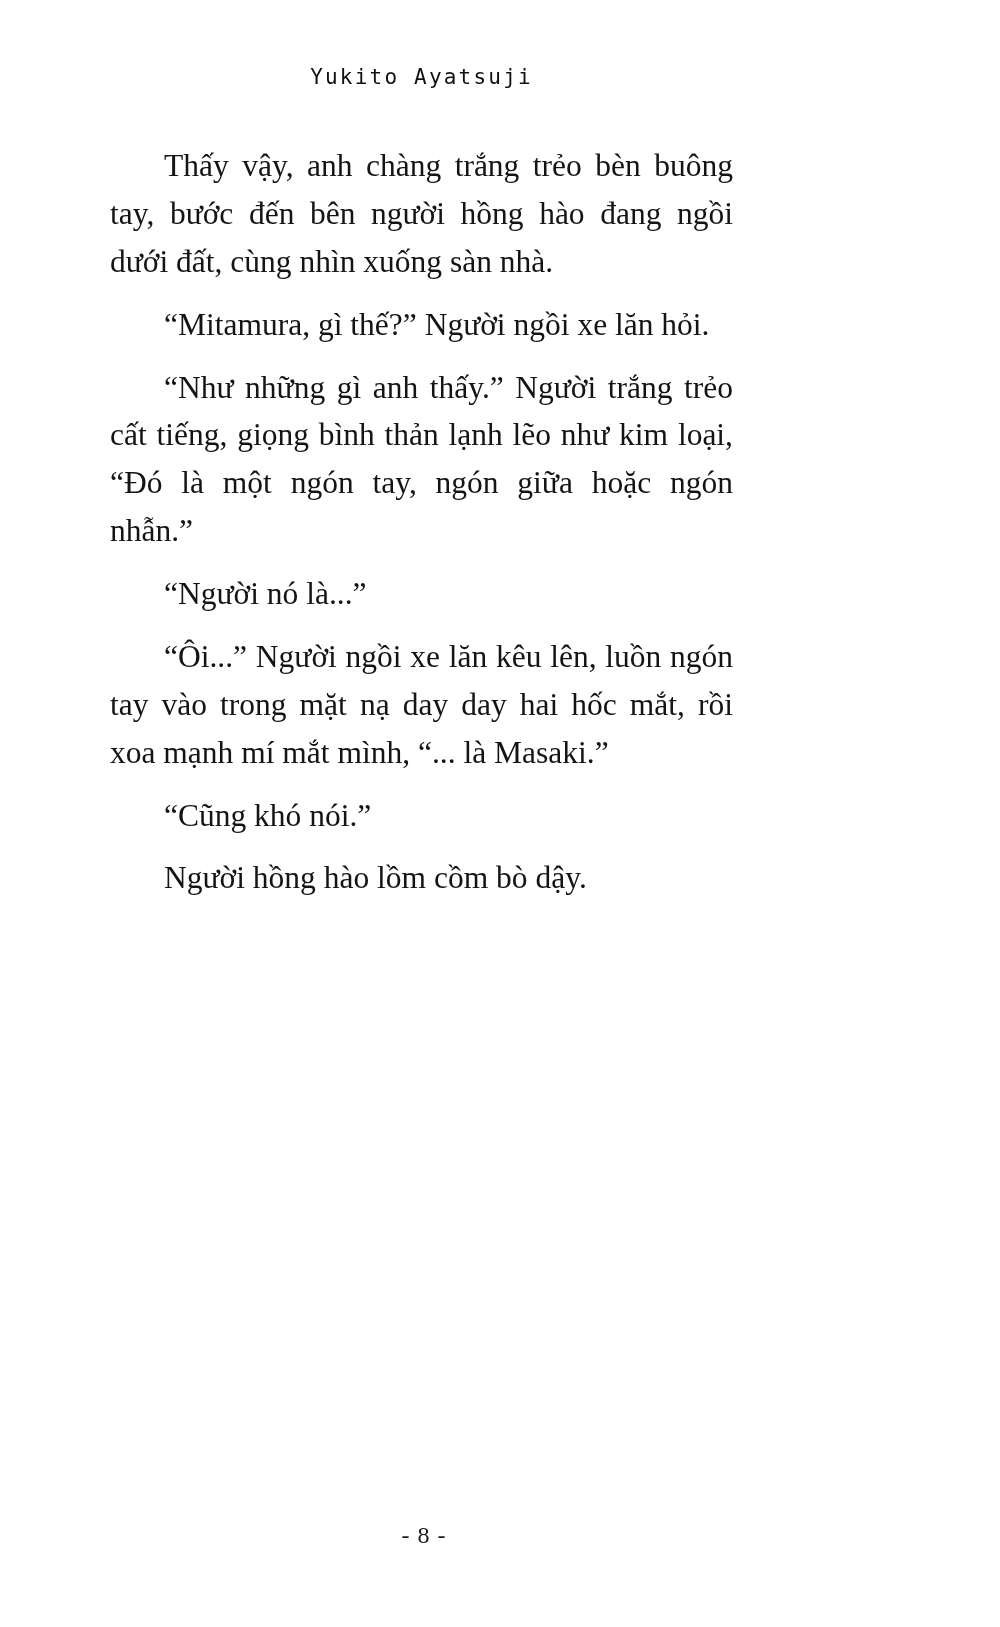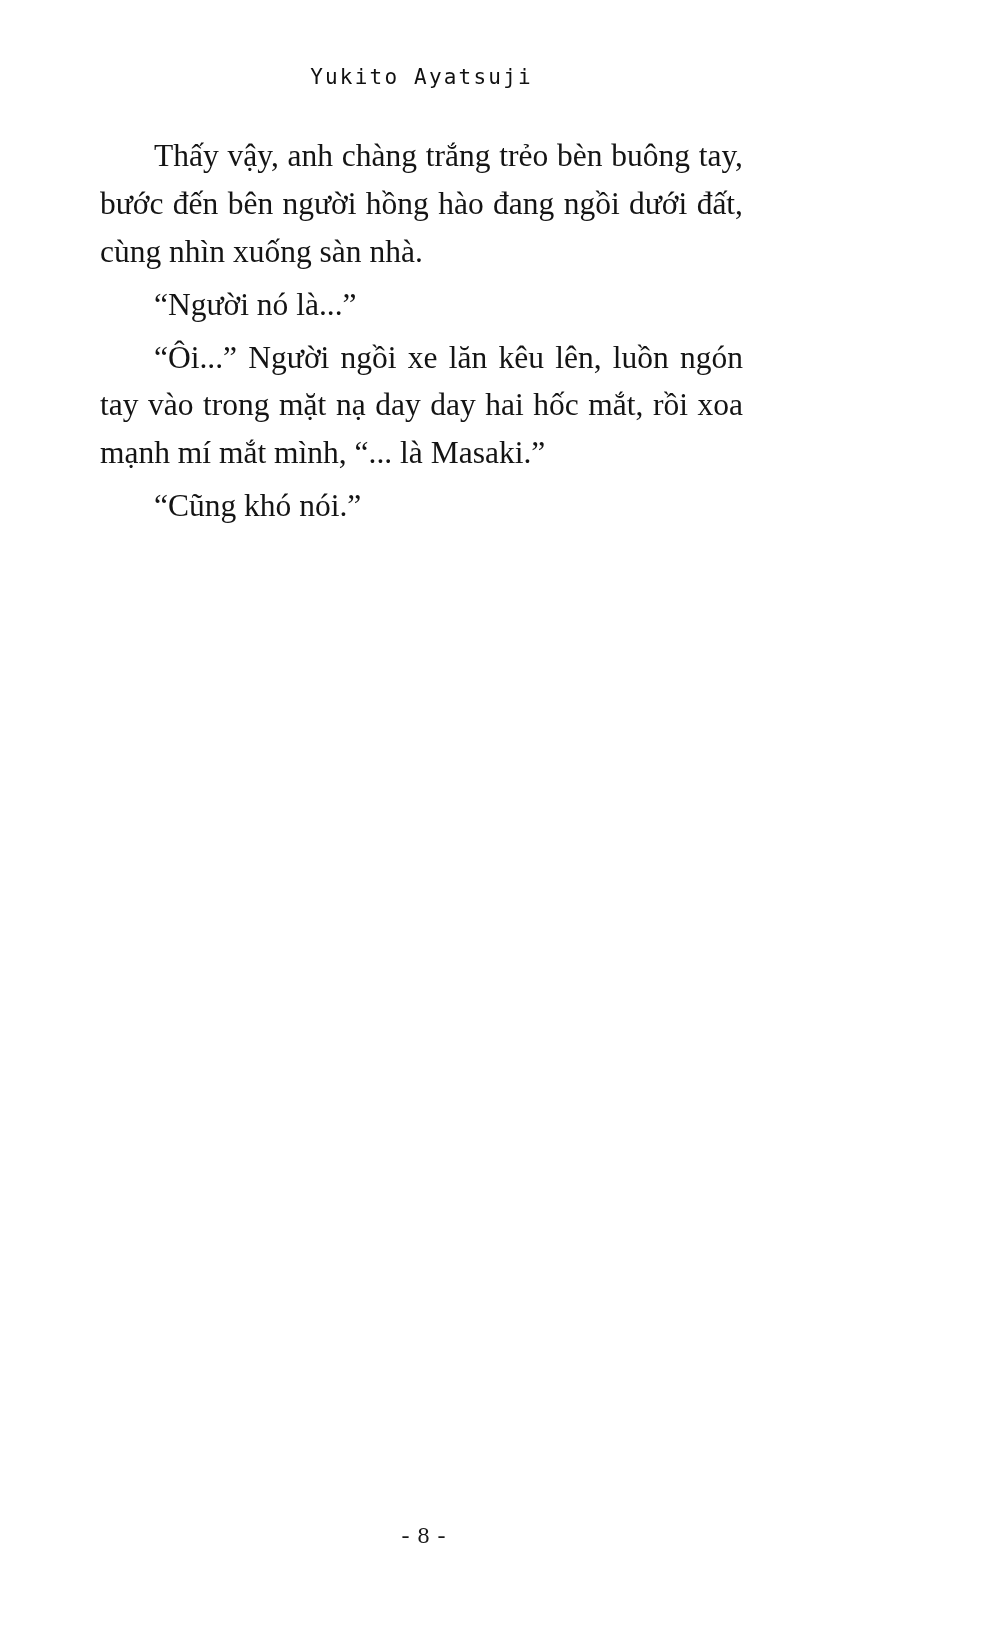--- a/index.html
+++ b/index.html
@@ -36,21 +36,21 @@
   }
   .body-text {
     font-family: "Liberation Serif", serif;
     font-size: 31.5px;
     line-height: 1.52;
     text-align: justify;
     text-justify: inter-word;
     color: #141414;
   }
   .body-text p {
-    margin: 5px;
+    margin: 15px;
     text-indent: 54px;
   }
   .body-text em {
     font-style: italic;
   }
   .folio {
     position: absolute;
     left: 0;
     right: 0;
     bottom: 78px;
@@ -63,19 +63,22 @@
 </style>
 </head>
 <body>
 
 <div class="page">
 
   <div class="running-head">Yukito Ayatsuji</div>
 
   <div class="body-text">
     <p>Thấy vậy, anh chàng trắng trẻo bèn buông tay, bước đến bên người hồng hào đang ngồi dưới đất, cùng nhìn xuống sàn nhà.</p>
+    <p>“Mitamura, gì thế?” Người ngồi xe lăn hỏi.</p>
+    <p>“Như những gì anh thấy.” Người trắng trẻo cất tiếng, giọng bình thản lạnh lẽo như kim loại, “Đó là một ngón tay, ngón giữa hoặc ngón nhẫn.”</p>
     <p>“Người nó là...”</p>
     <p>“Ôi...” Người ngồi xe lăn kêu lên, luồn ngón tay vào trong mặt nạ day day hai hốc mắt, rồi xoa mạnh mí mắt mình, “... là Masaki.”</p>
     <p>“Cũng khó nói.”</p>
+    <p>Người hồng hào lồm cồm bò dậy.</p>
   </div>
 
   <div class="folio">- 8 -</div>
 </div>
 
 </body></html>

